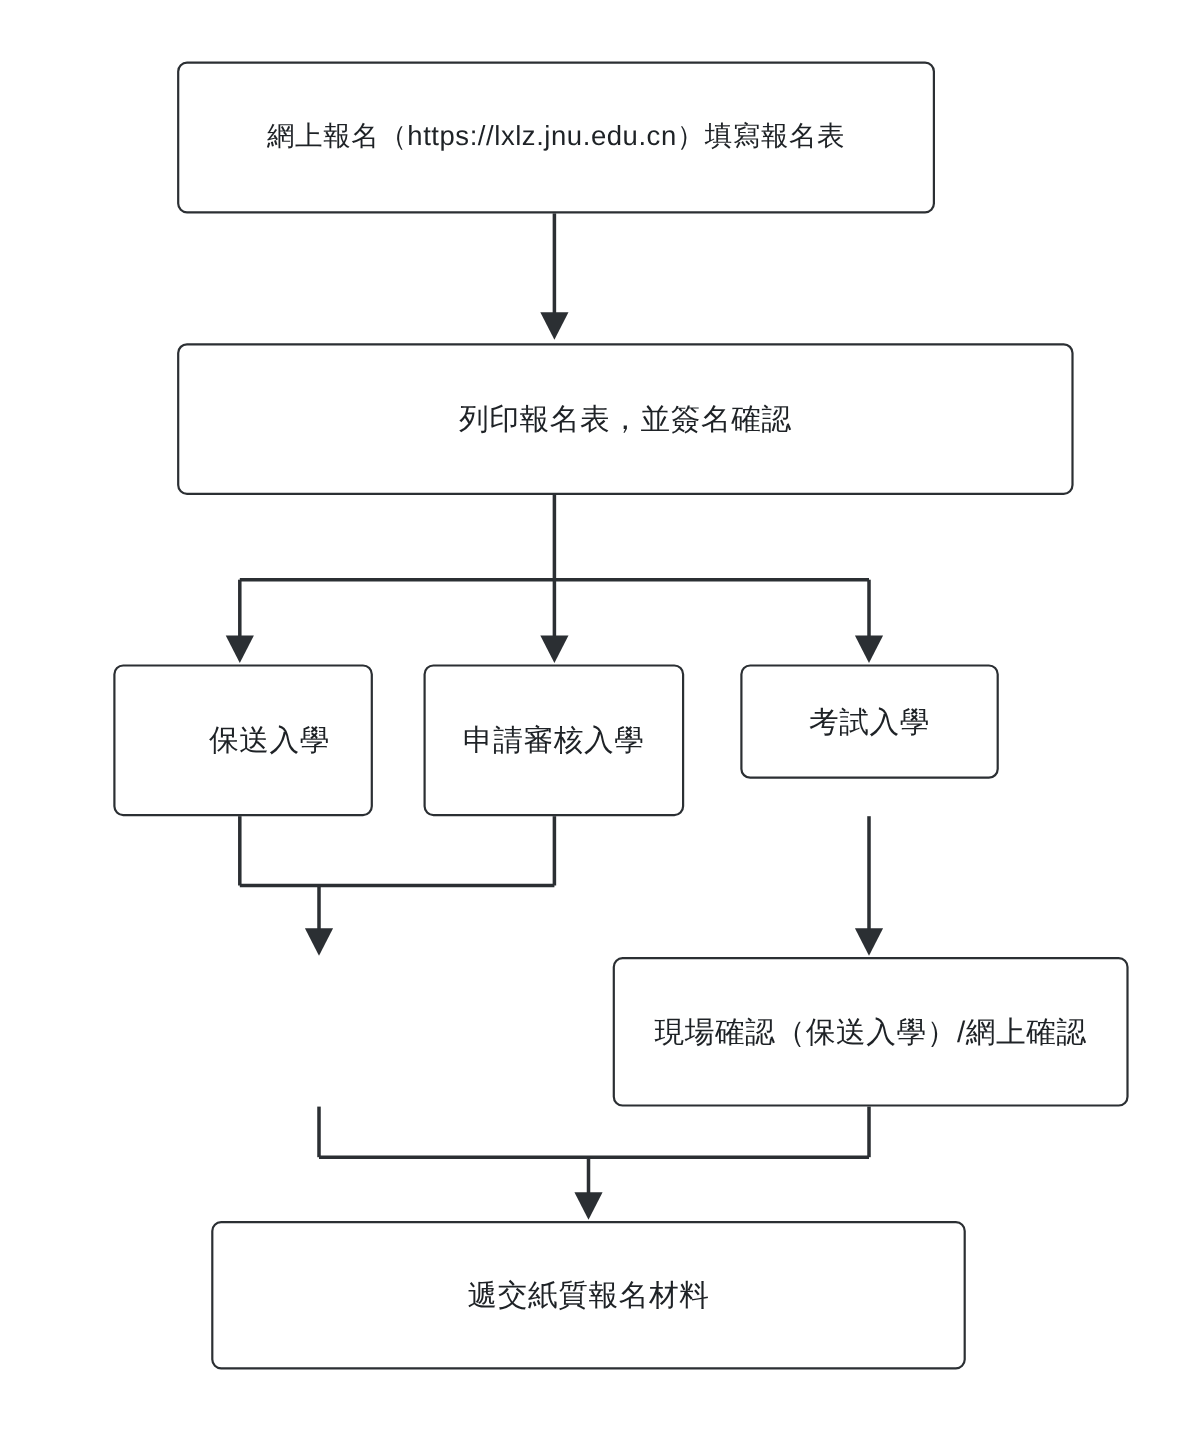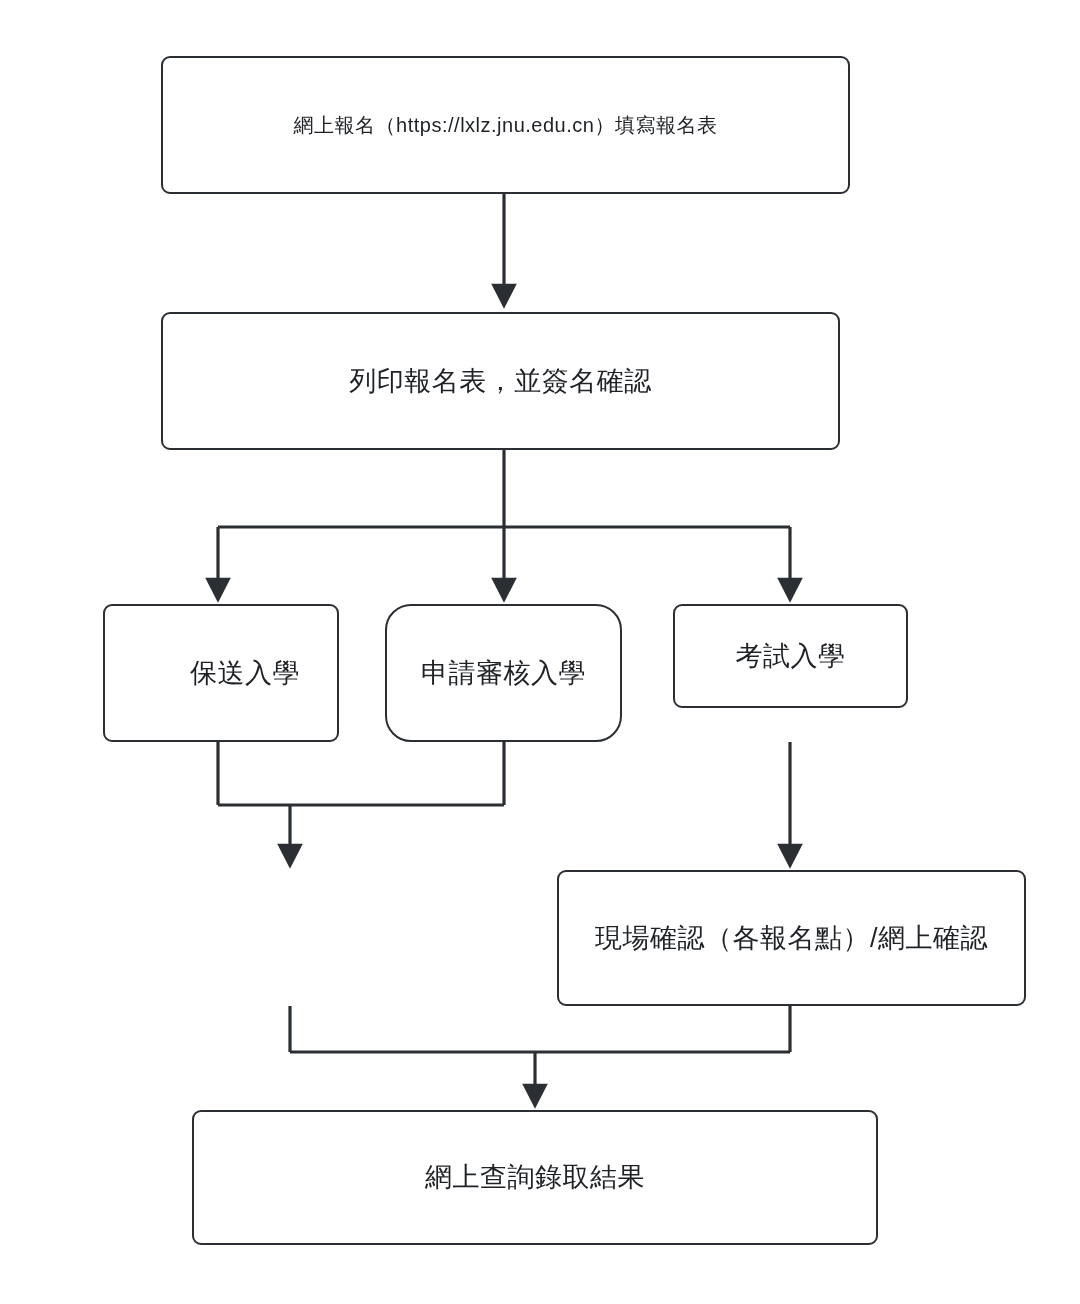--- a/index.html
+++ b/index.html
@@ -42,35 +42,34 @@
     letter-spacing: 0.5px;
   }
   .node-label {
     display: block;
     padding: 0 10px;
     white-space: nowrap;
   }
   
   #node-online-registration {
     left: 161px;  top: 56px;   width: 689px;  height: 138px;
-    font-size: 20px;
+    font-size: 25px;
   }
   #node-print-form {
-    left: 161px;  top: 312px;  width: 679px;  height: 138px;
+    left: 161px;  top: 312px;  width: 815px;  height: 138px;
     font-size: 27px;
   }
   #node-recommended-admission {
     left: 103px;  top: 604px;  width: 236px;  height: 138px;
     font-size: 27px;
     padding-left: 48px;
   }
   #node-application-review-admission {
     left: 385px;  top: 604px;  width: 237px;  height: 138px;
     font-size: 27px;
-    border-radius: 26px;
   }
   #node-exam-admission {
     left: 673px;  top: 604px;  width: 235px;  height: 104px;
     font-size: 27px;
   }
   #node-submit-paper-materials {
     left: 55px;   top: 870px;  width: 470px;  height: 136px;
     font-size: 27px;
   }
   #node-onsite-or-online-confirmation {
@@ -134,20 +133,20 @@
   <div class="node" id="node-application-review-admission">
     <span class="node-label">申請審核入學</span>
   </div>
 
   <div class="node" id="node-exam-admission">
     <span class="node-label">考試入學</span>
   </div>
 
 
   <div class="node" id="node-onsite-or-online-confirmation">
-    <span class="node-label">現場確認（各報名點）/網上確認</span>
+    <span class="node-label">現場確認（保送入學）/網上確認</span>
   </div>
 
   <div class="node" id="node-check-results-online">
-    <span class="node-label">網上查詢錄取結果</span>
+    <span class="node-label">遞交紙質報名材料</span>
   </div>
 
 </div>
 
 </body></html>

